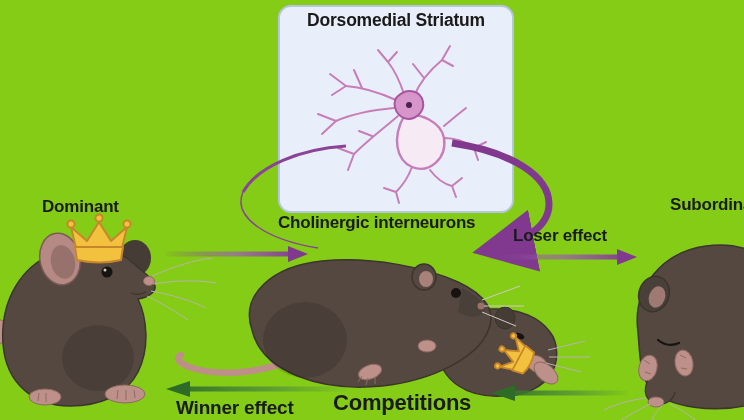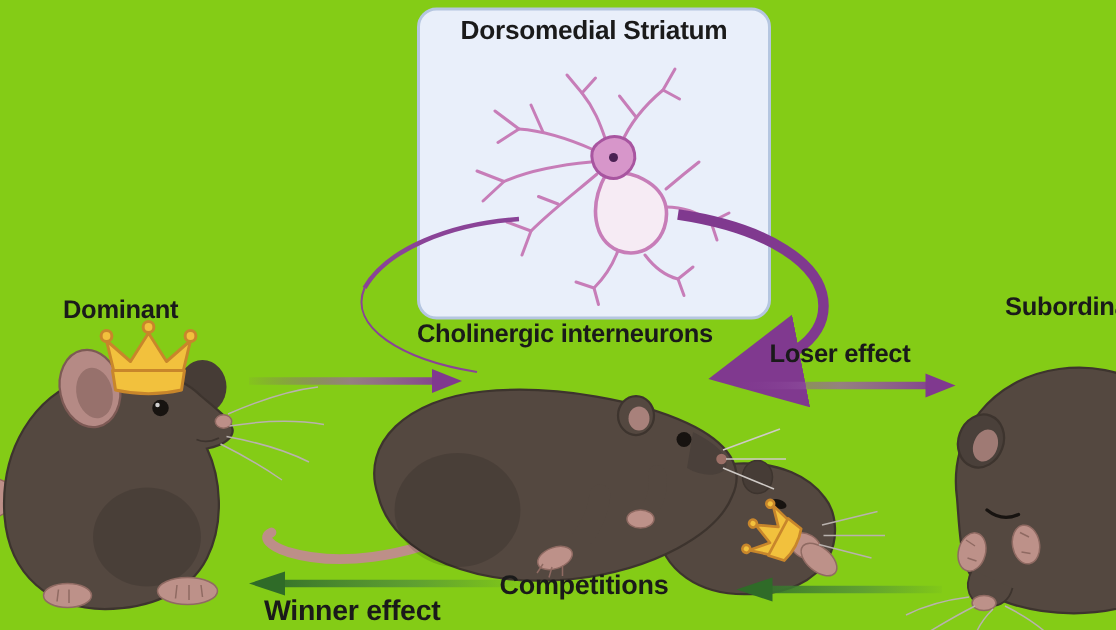--- a/index.html
+++ b/index.html
@@ -14,21 +14,21 @@
   .label{
     position:absolute; z-index:3; color:#1a1a1a; font-weight:bold;
     white-space:nowrap; letter-spacing:-0.2px;
   }
   .lbl-box-title{left:278px; top:10px; width:236px; text-align:center; font-size:17.5px;}
   .lbl-box-sub{left:278px; top:189px; width:236px; text-align:left; font-size:17px;margin-top:24px;}
   .lbl-dominant{left:26px; top:197px; font-size:17px;margin-left:16px;}
   .lbl-subordinate{left:670px; top:195px; font-size:17px;}
   .lbl-loser{left:513px; top:226px; font-size:17px;}
   .lbl-winner{left:176px; top:397px; font-size:19px;}
-  .lbl-competitions{left:333px; top:380px; font-size:18px;text-align:right;}
+  .lbl-competitions{left:333px; top:390px; font-size:22px;text-align:right;}
 </style>
 </head>
 <body>
 
 <div class="scene">
 
   <div class="dsm-box"></div>
 
   <svg class="art" width="744" height="420" viewBox="0 0 744 420">
     <defs>

